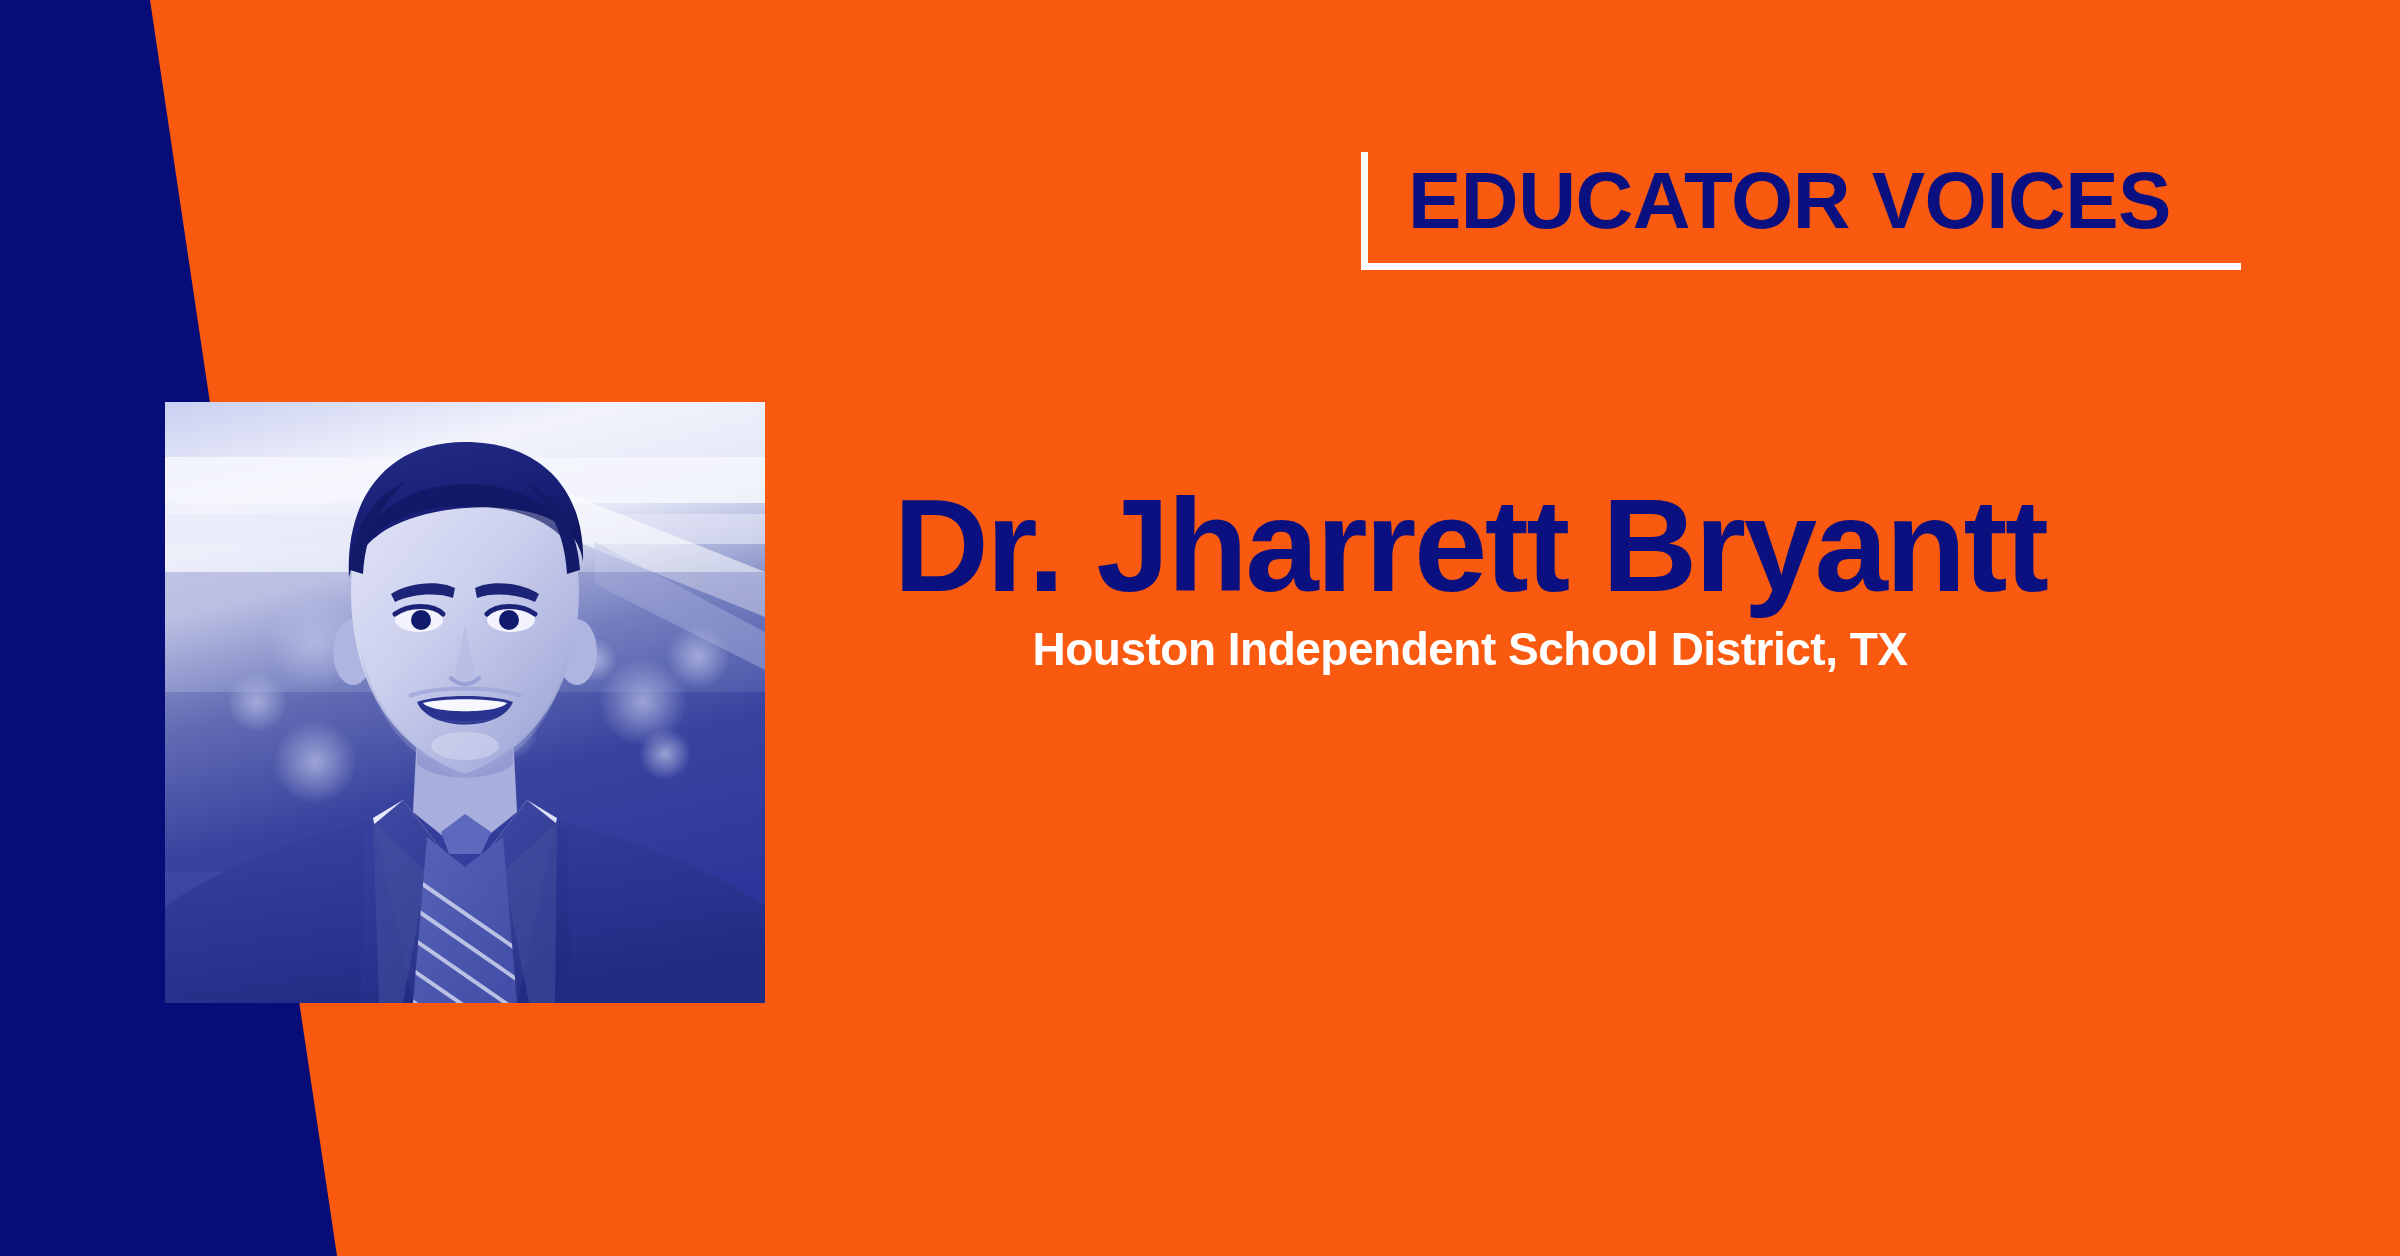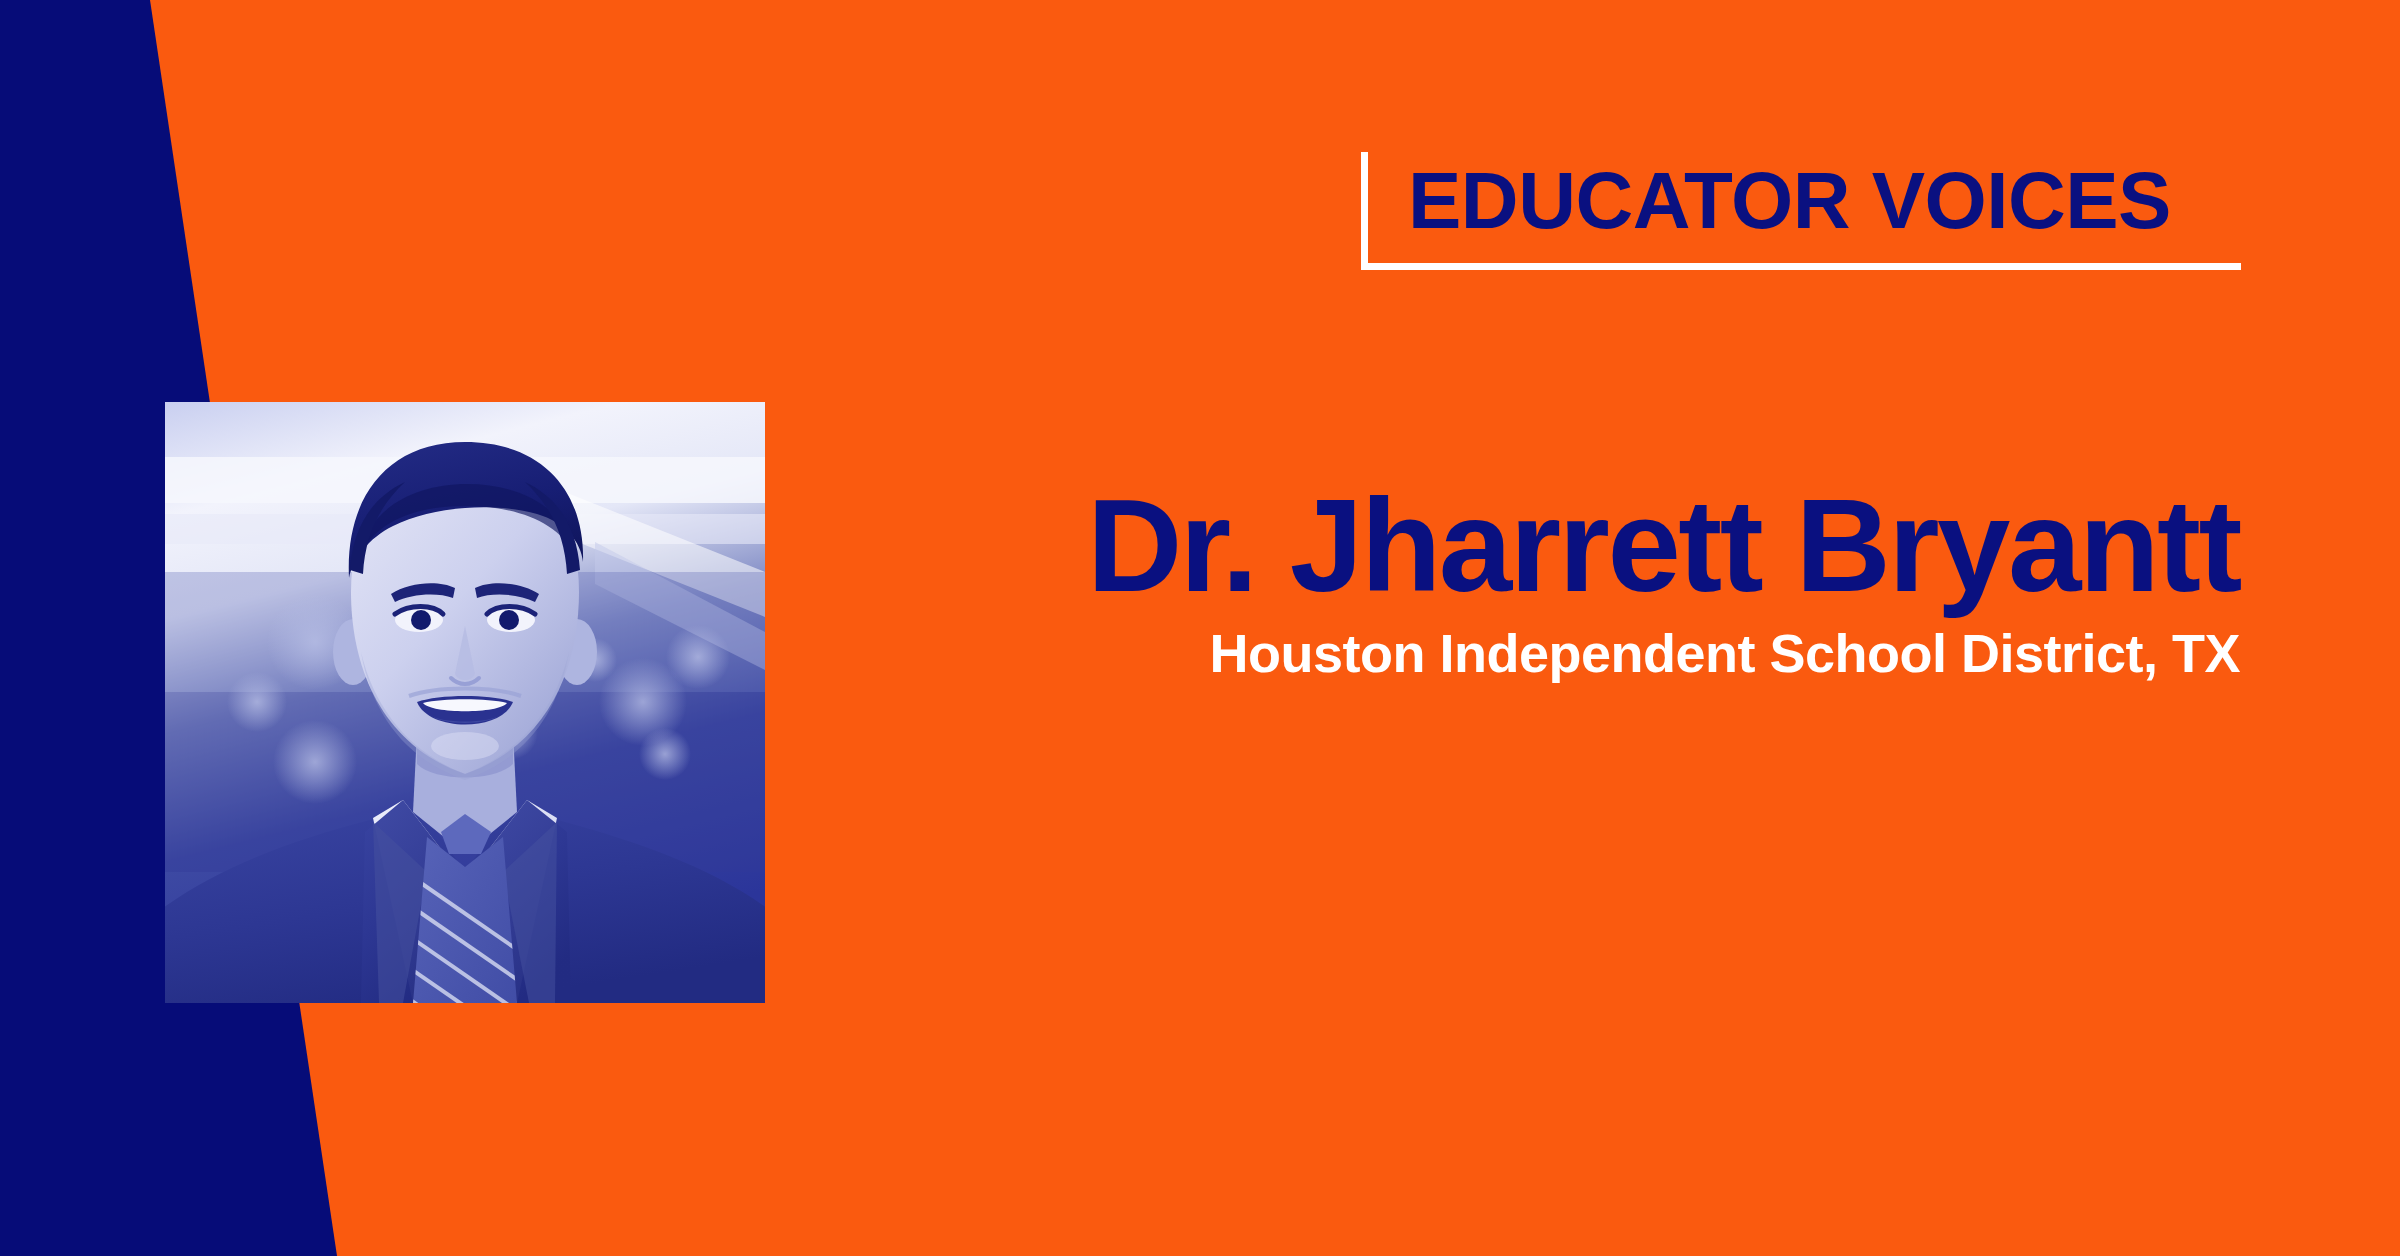--- a/index.html
+++ b/index.html
@@ -82,21 +82,21 @@
     text-align: left;
     white-space: nowrap;
   }
 
   
   .text-column {
     position: absolute;
     left: 700px;
     top: 480px;
     width: 1540px;
-    text-align: right;
+    text-align: center;
     z-index: 4;
   }
   .person-name {
     color: #0a1080;
     font-size: 132px;
     font-weight: bold;
     line-height: 1.0;
     letter-spacing: -2.5px;
     margin: 0;
     white-space: nowrap;
@@ -107,21 +107,21 @@
   }
   .role-line {
     font-size: 62px;
     font-weight: bold;
     line-height: 1.02;
     letter-spacing: -0.8px;
     white-space: nowrap;
     margin: 0;
   }
   .org-line {
-    font-size: 54px;
+    font-size: 46px;
     font-weight: bold;
     line-height: 1.05;
     letter-spacing: -0.5px;
     color: #ffffff;
     margin: 13px 0 0 0;
     white-space: nowrap;
   }
 </style>
 </head>
 <body>

